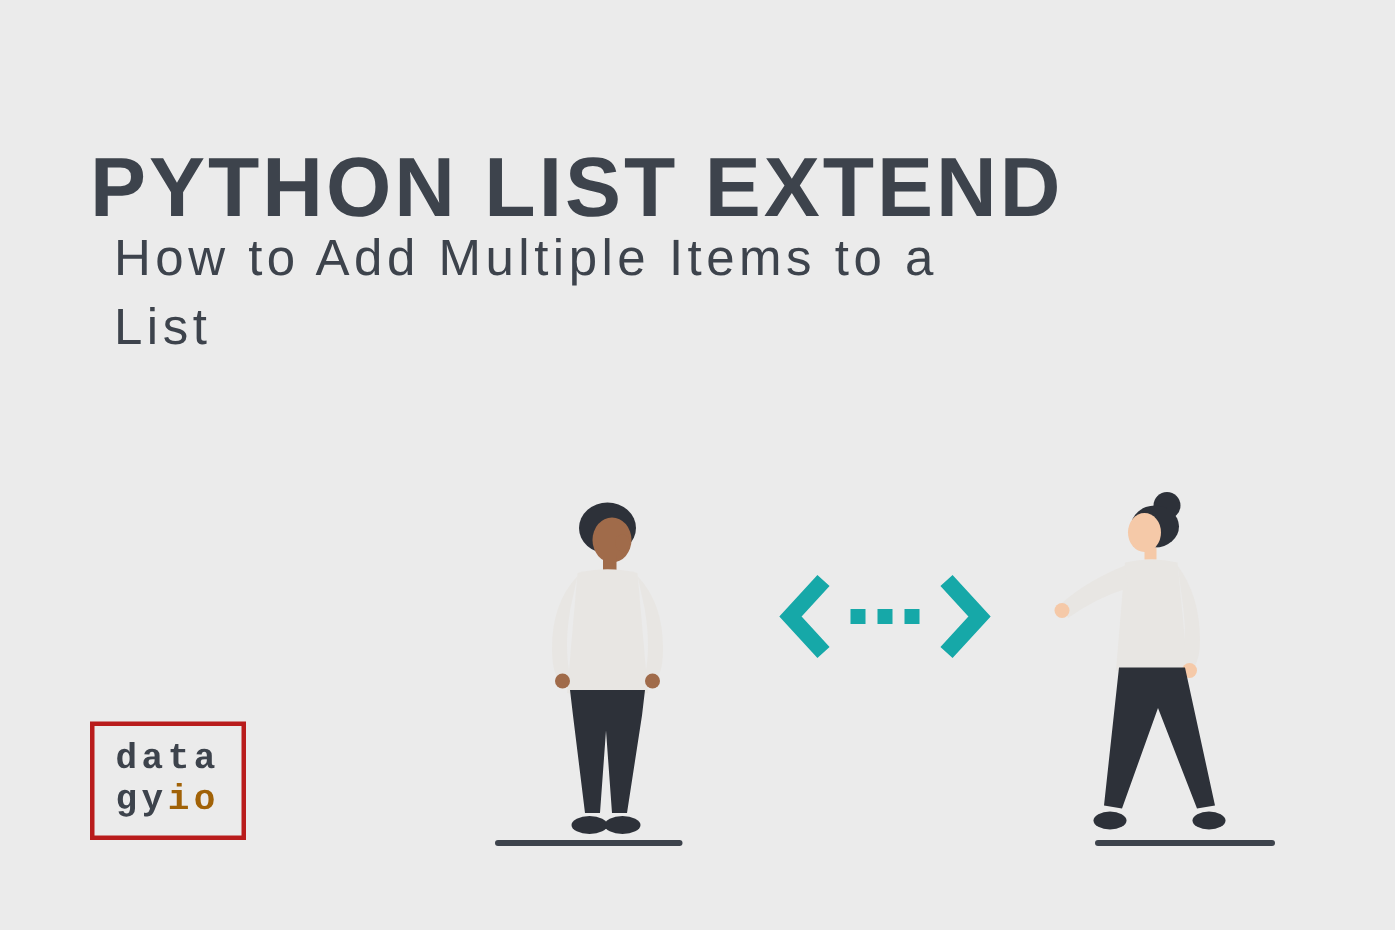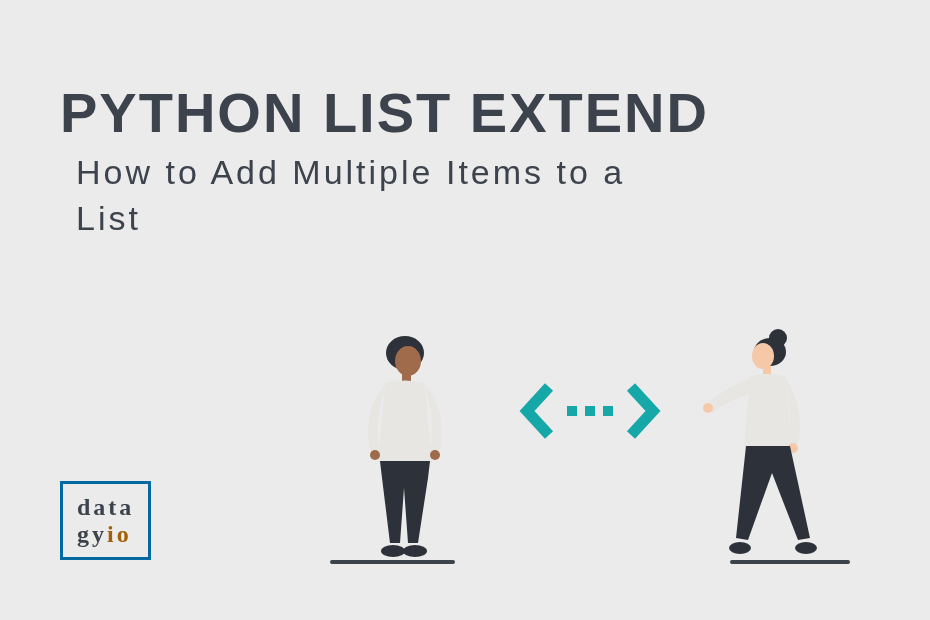--- a/index.html
+++ b/index.html
@@ -6,21 +6,21 @@
     body {
       width: 930px;
       height: 620px;
       background: #ebebeb;
       font-family: Arial, Helvetica, sans-serif;
       position: relative;
       overflow: hidden;
     }
     .title {
       position: absolute;
-      top: 80px;
+      top: 92px;
       left: 60px;
       font-family: 'Arial Black', 'Impact', sans-serif;
       font-size: 56px;
       font-weight: 900;
       letter-spacing: 2px;
       color: #3d434c;
       text-transform: uppercase;
       text-align: right;
     }
     .subtitle {
@@ -32,23 +32,23 @@
       letter-spacing: 3px;
       color: #3d434c;
       line-height: 1.35;
       max-width: 550px;
       margin-left: 16px;
     }
     .logo {
       position: absolute;
       bottom: 60px;
       left: 60px;
-      border: 3px solid #0369a1;
+      border: 3px solid #b91c1c;
       padding: 10px 14px;
-      font-family: Liberation Serif, serif;
+      font-family: Liberation Mono, monospace;
       font-size: 24px;
       font-weight: 600;
       line-height: 1.1;
       letter-spacing: 3px;
     }
     .logo .line1 { color: #3d434c; }
     .logo .line2 .gy { color: #3d434c; }
     .logo .line2 .io { color: #a16207; }
     .illustration {
       position: absolute;

